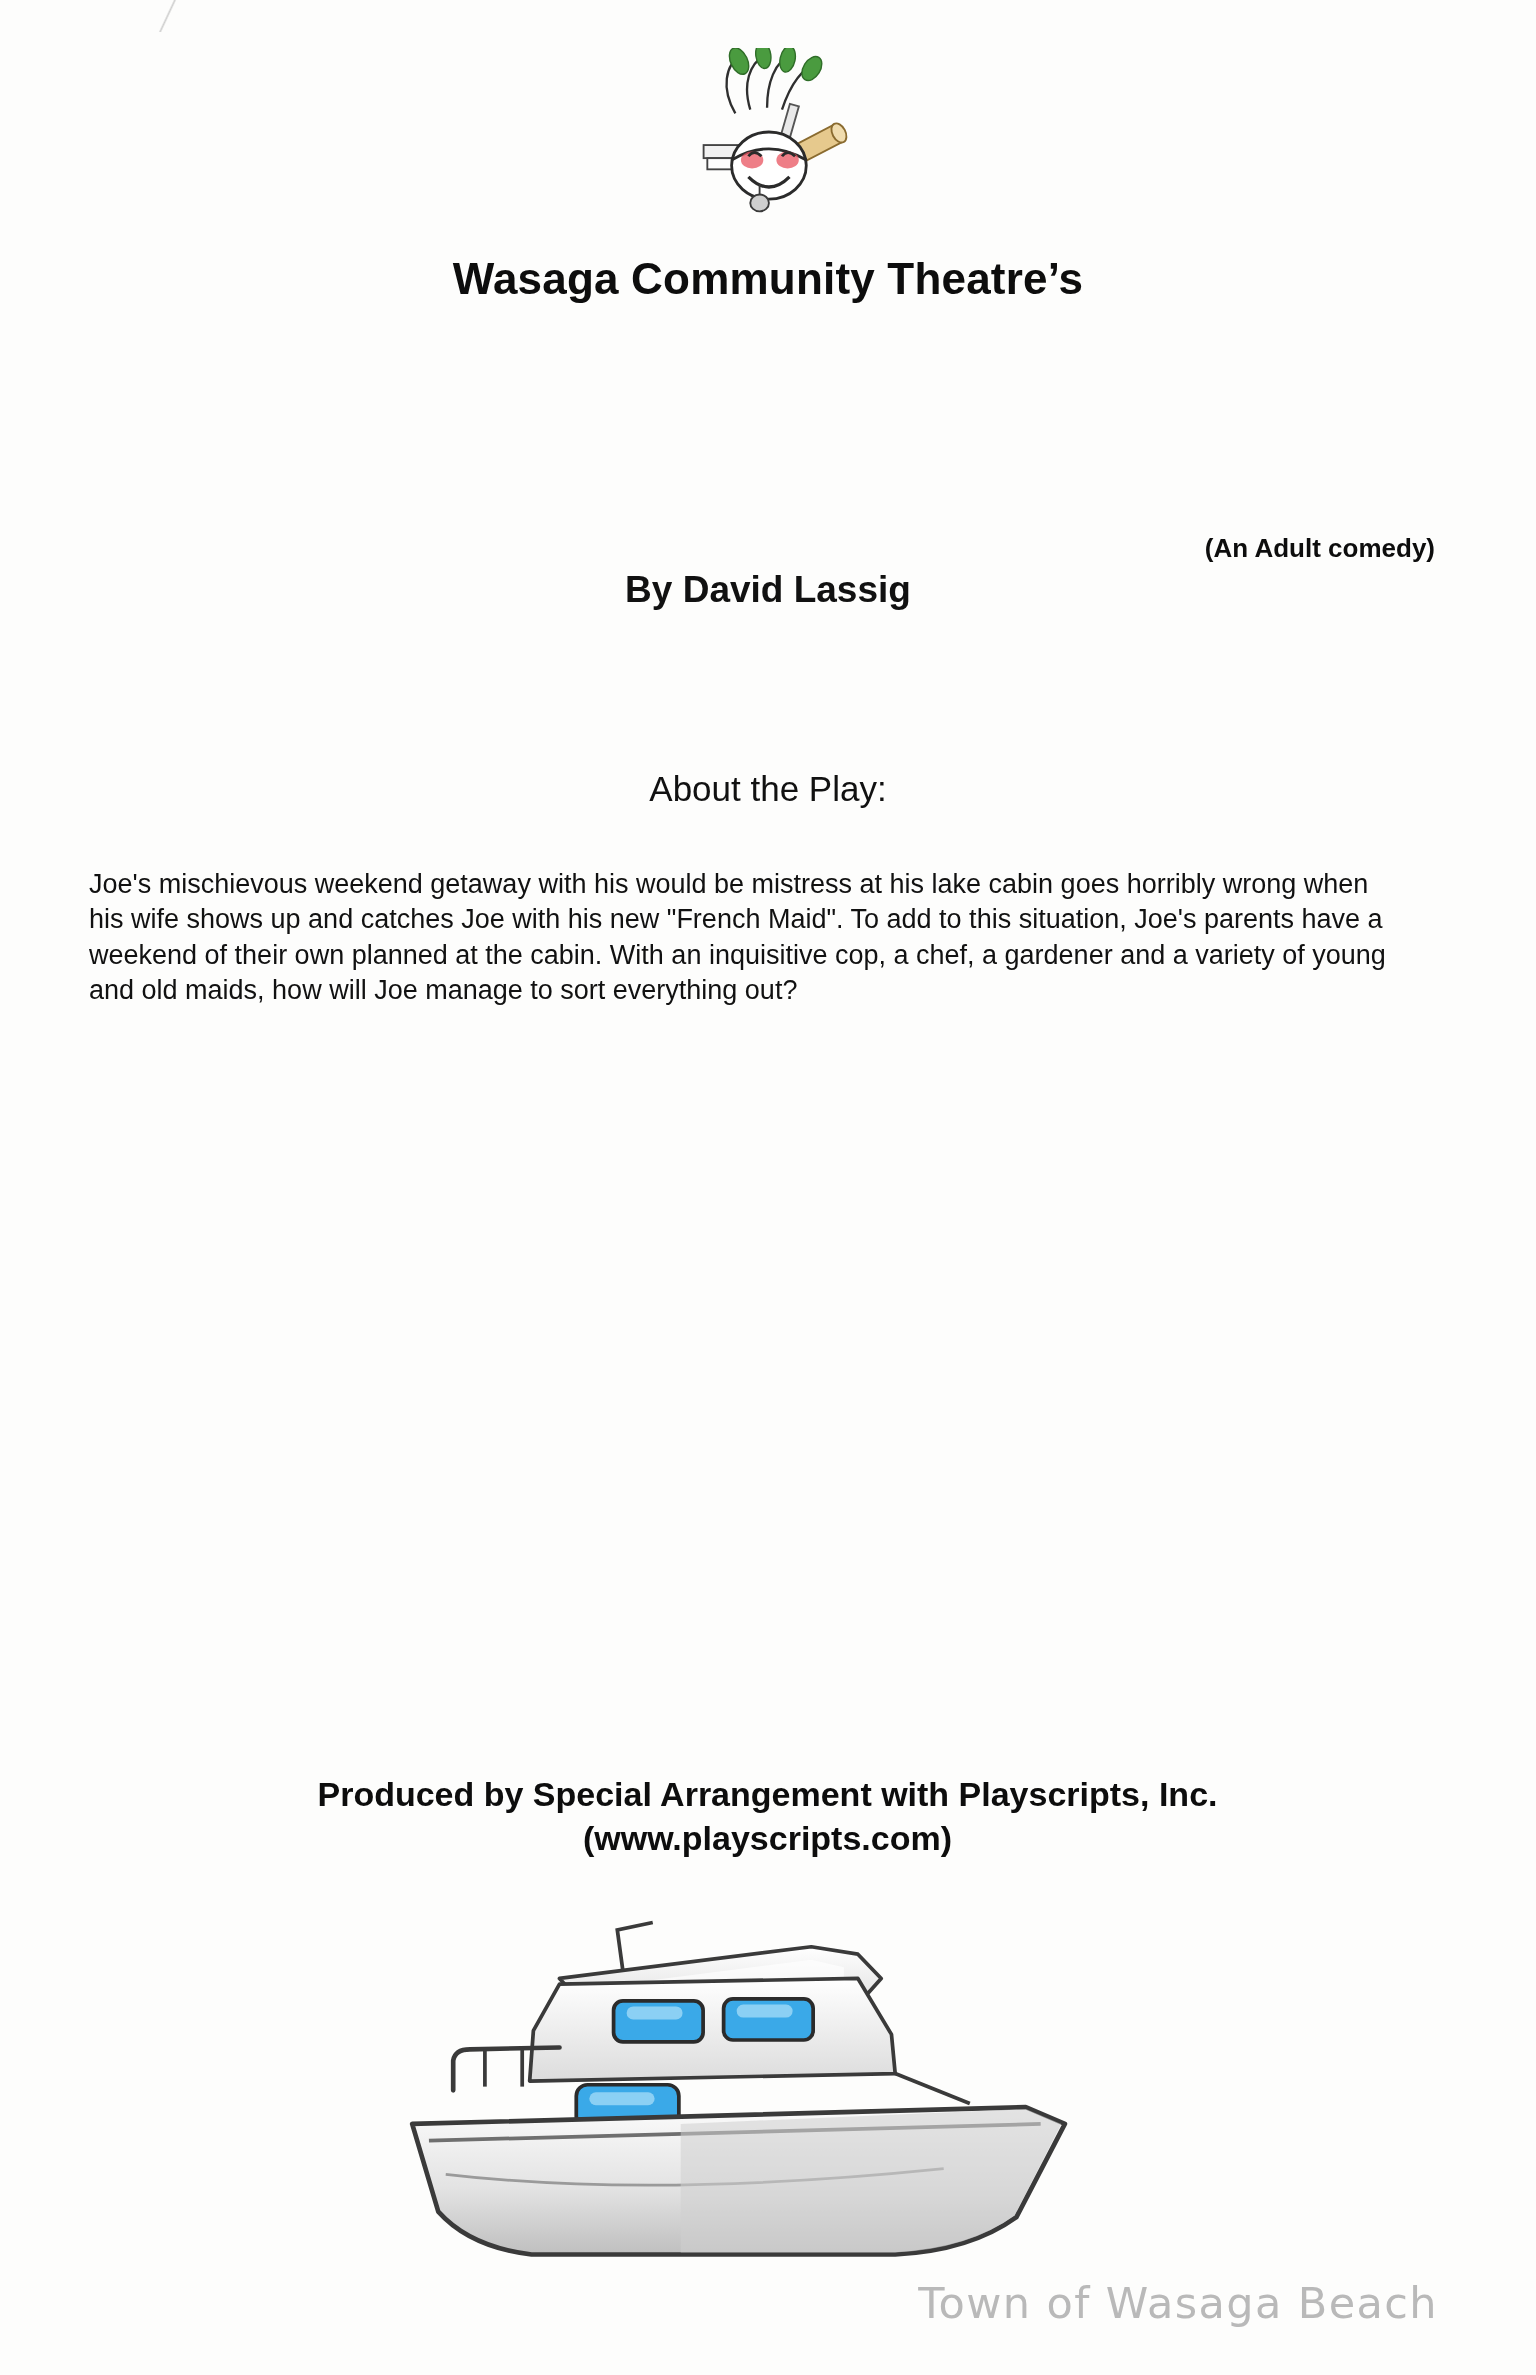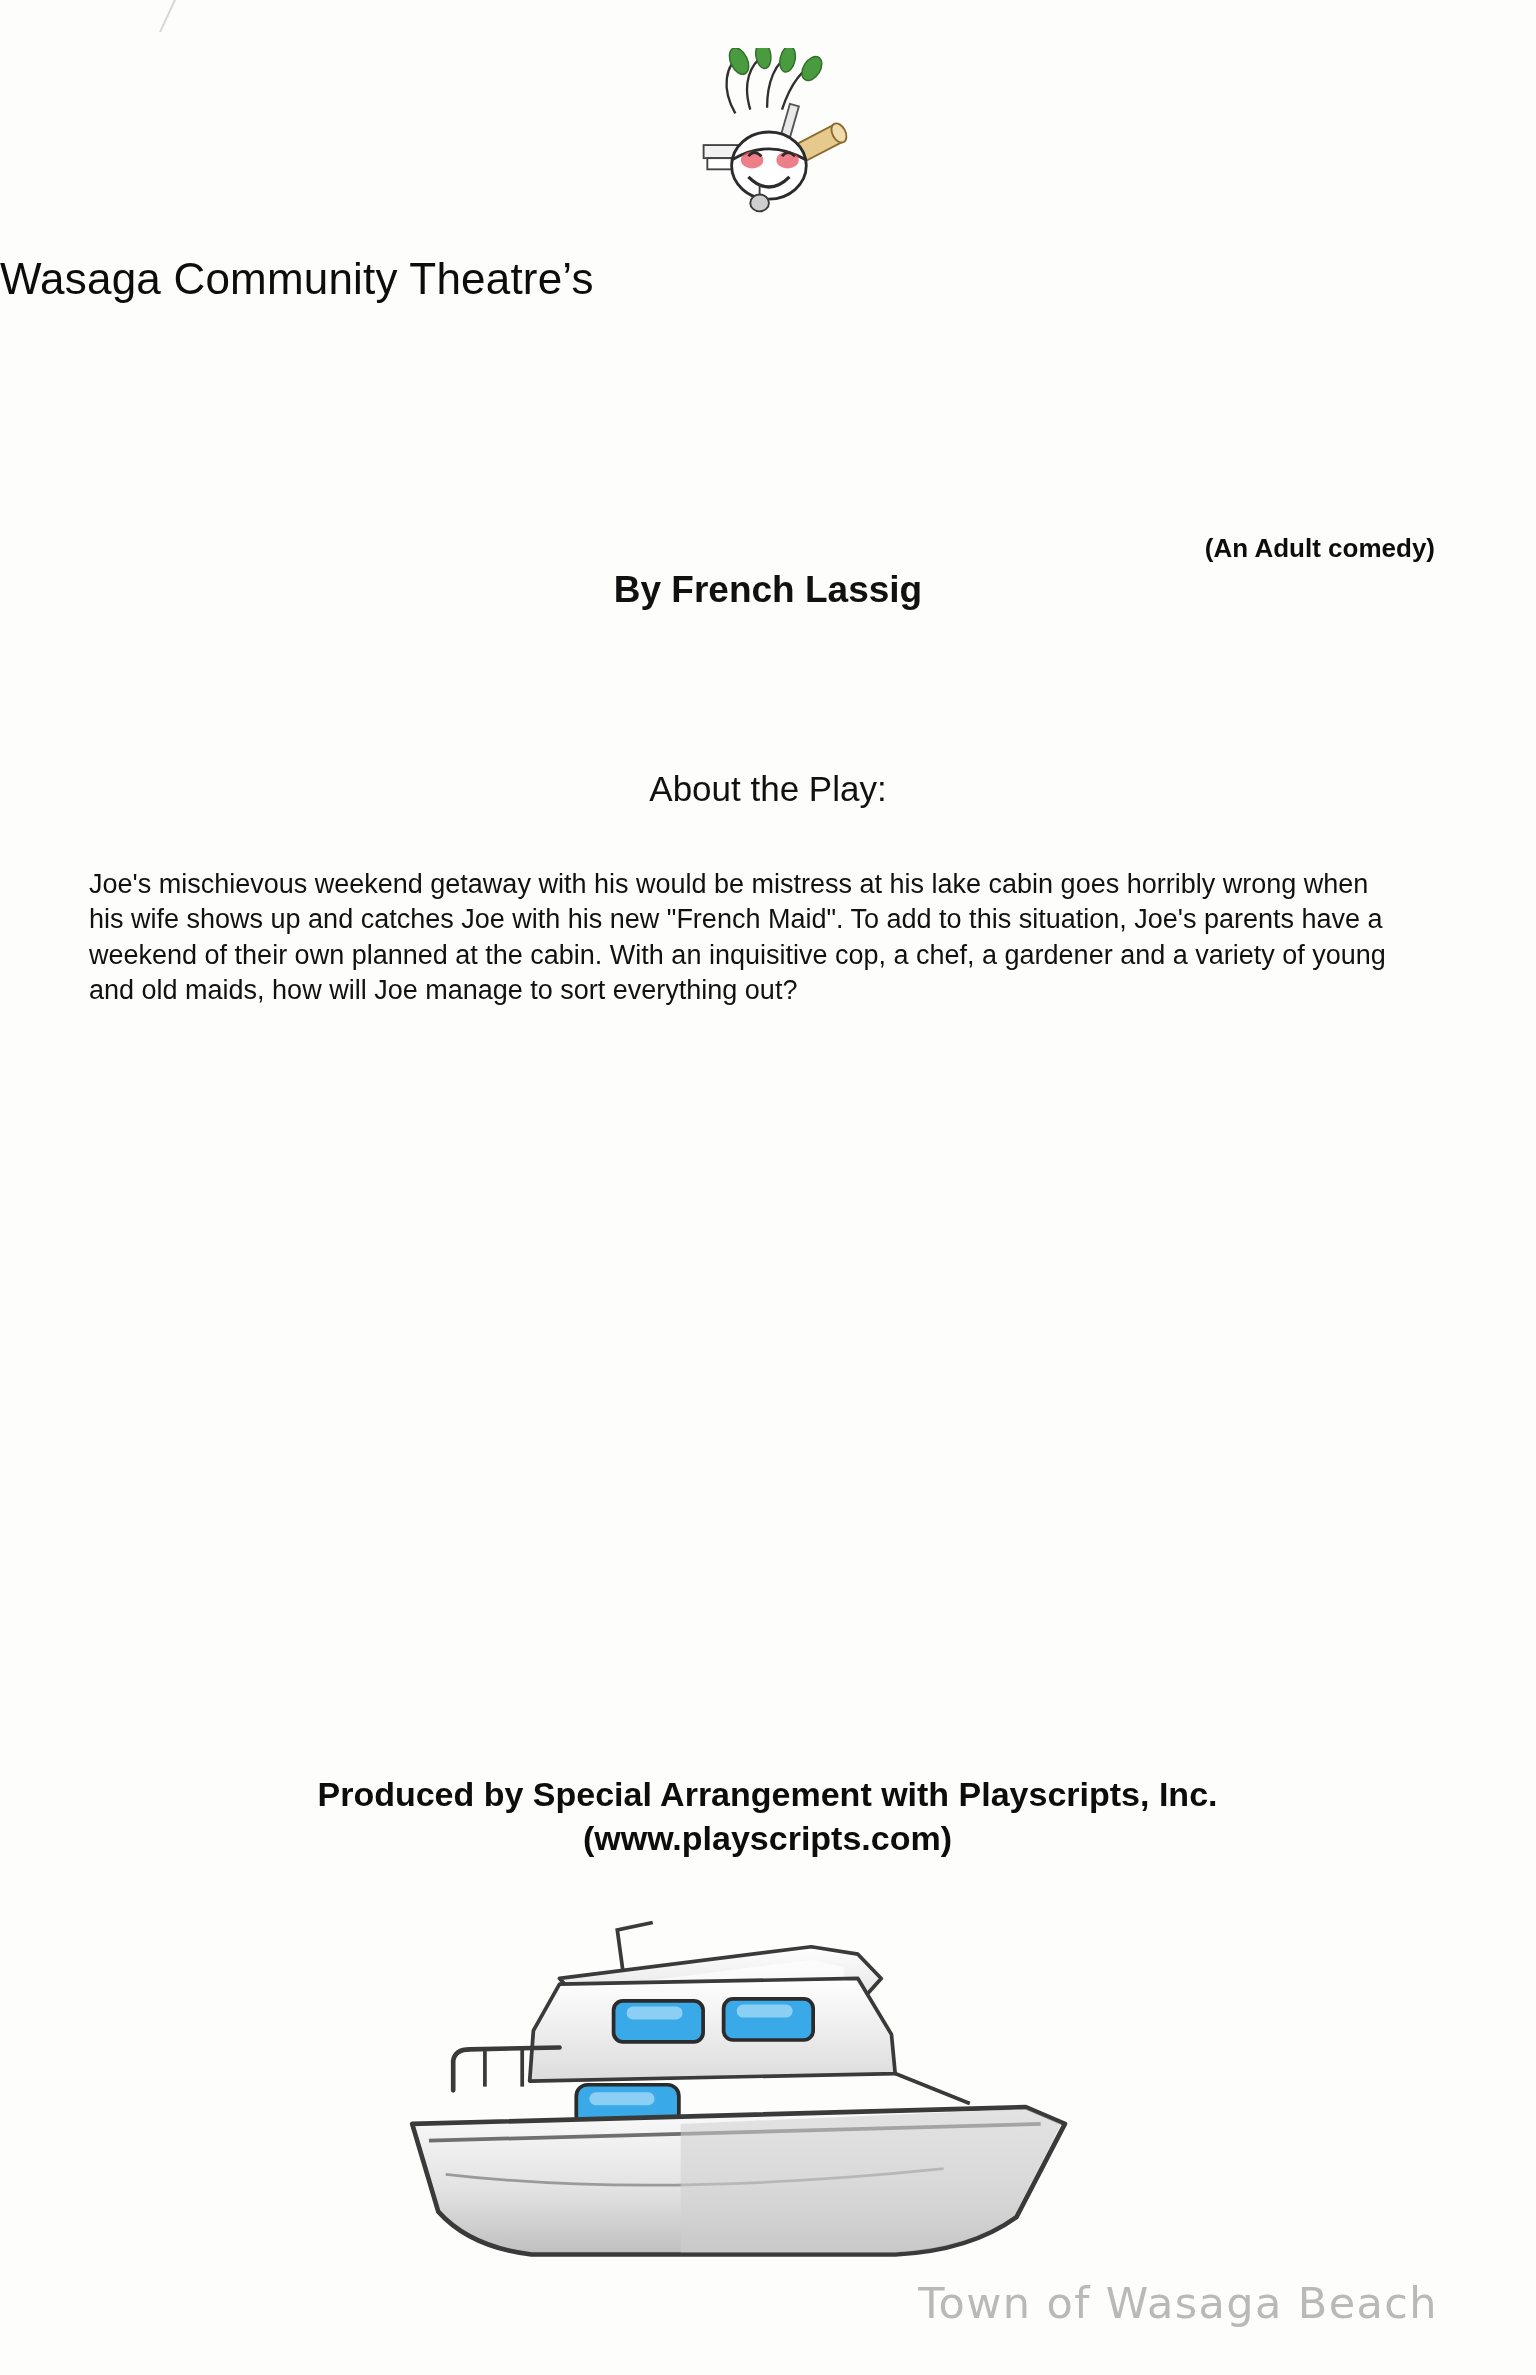--- a/index.html
+++ b/index.html
@@ -49,23 +49,23 @@
     height: 168px;
   }
   .logo svg { display: block; }
 
   
   .company {
     position: absolute;
     left: 0;
     top: 254px;
     width: 100%;
-    text-align: left;
+    text-align: center;
     font-size: 44px;
-    font-weight: normal;
+    font-weight: bold;
     letter-spacing: 0.2px;
     color: #0d0d0d;
   }
 
   .title {
     position: absolute;
     left: 0;
     top: 356px;
     width: 100%;
     text-align: center;
@@ -225,21 +225,21 @@
         </g>
       </svg>
     </div>
   </div>
 
   <div class="company">Wasaga Community Theatre’s</div>
 
 
   <div class="subtitle-adult">(An Adult comedy)</div>
 
-  <div class="byline">By French Lassig</div>
+  <div class="byline">By David Lassig</div>
 
   <div class="about-heading">About the Play:</div>
 
   <div class="synopsis">Joe's mischievous weekend getaway with his would be mistress at his lake cabin goes horribly wrong when his wife shows up and catches Joe with his new "French Maid". To add to this situation, Joe's parents have a weekend of their own planned at the cabin. With an inquisitive cop, a chef, a gardener and a variety of young and old maids, how will Joe manage to sort everything out?</div>
 
 
   <div class="producer">
     <div>Produced by Special Arrangement with Playscripts, Inc.</div>
     <div>(www.playscripts.com)</div>
   </div>

